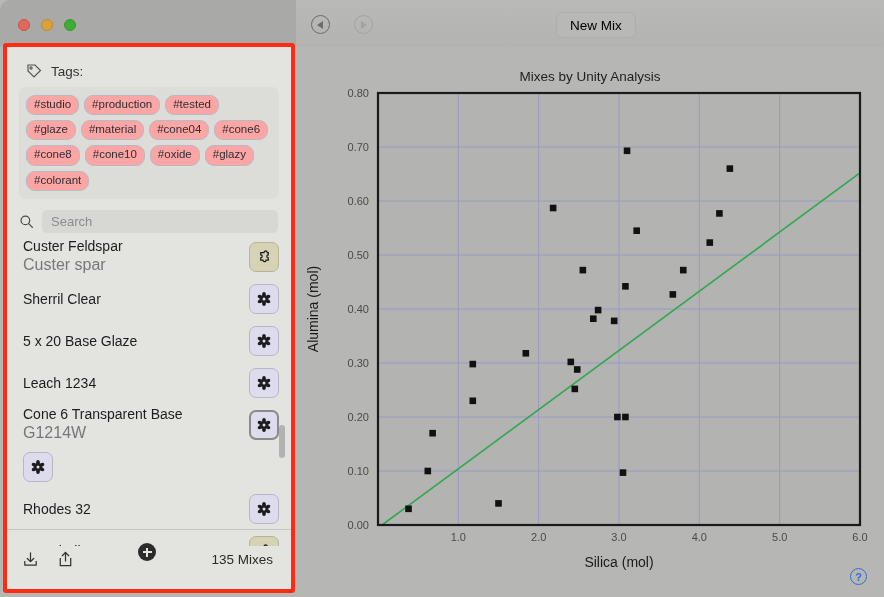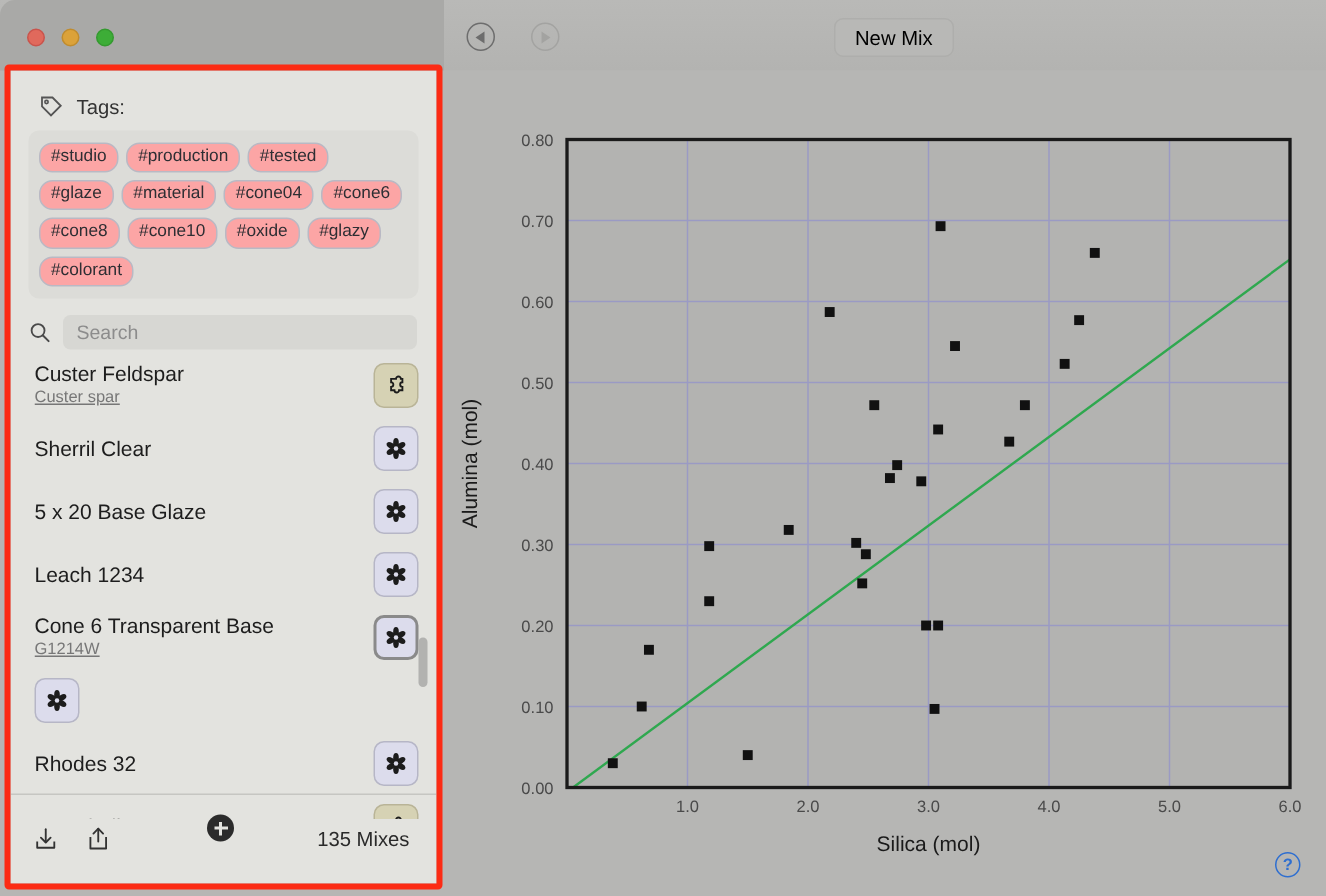--- a/index.html
+++ b/index.html
@@ -121,22 +121,22 @@
     display: flex; align-items: center;
     height: 42px;
     padding: 0 12px 0 16px;
   }
   .li-text { flex: 1; overflow: hidden; }
   .li-title {
     font-size: 14px; color: #1d1d1d;
     white-space: nowrap; line-height: 1.15;
   }
   .li-sub {
-    font-size: 11px; color: #777;
-    white-space: nowrap; line-height: 1.3; margin-top: 1px; text-decoration: underline;
+    font-size: 16px; color: #777;
+    white-space: nowrap; line-height: 1.3; margin-top: 1px;
   }
   .li-badge {
     width: 30px; height: 30px; border-radius: 7px;
     display:flex; align-items:center; justify-content:center;
     flex: 0 0 auto;
   }
   .li-badge.mix      { background:#dcdcec; border:1px solid #b6b6c6; }
   .li-badge.material { background:#d6d2b4; border:1px solid #b9b497; }
   .li-badge.selected { border:2px solid #8a8a8a; }
 
@@ -390,20 +390,21 @@
         <span class="plus-h"></span>
         <span class="plus-v"></span>
       </div>
       <span id="mix-count">135 Mixes</span>
     </div>
   </div>
 
   <div id="sidebar-highlight"></div>
 
   <div id="chart-panel">
+    <div id="chart-title">Mixes by Unity Analysis</div>
     <svg id="plot-svg" width="588" height="550">
         <rect x="82" y="46" width="482" height="432" fill="#b3b3b1"></rect>
         <line x1="162.33333333333331" y1="46" x2="162.33333333333331" y2="478" stroke="#9a9ac4" stroke-width="1"></line>
         <line x1="242.66666666666666" y1="46" x2="242.66666666666666" y2="478" stroke="#9a9ac4" stroke-width="1"></line>
         <line x1="323" y1="46" x2="323" y2="478" stroke="#9a9ac4" stroke-width="1"></line>
         <line x1="403.3333333333333" y1="46" x2="403.3333333333333" y2="478" stroke="#9a9ac4" stroke-width="1"></line>
         <line x1="483.6666666666667" y1="46" x2="483.6666666666667" y2="478" stroke="#9a9ac4" stroke-width="1"></line>
         <line x1="564" y1="46" x2="564" y2="478" stroke="#9a9ac4" stroke-width="1"></line>
         <line x1="82" y1="424" x2="564" y2="424" stroke="#9a9ac4" stroke-width="1"></line>
         <line x1="82" y1="370" x2="564" y2="370" stroke="#9a9ac4" stroke-width="1"></line>

